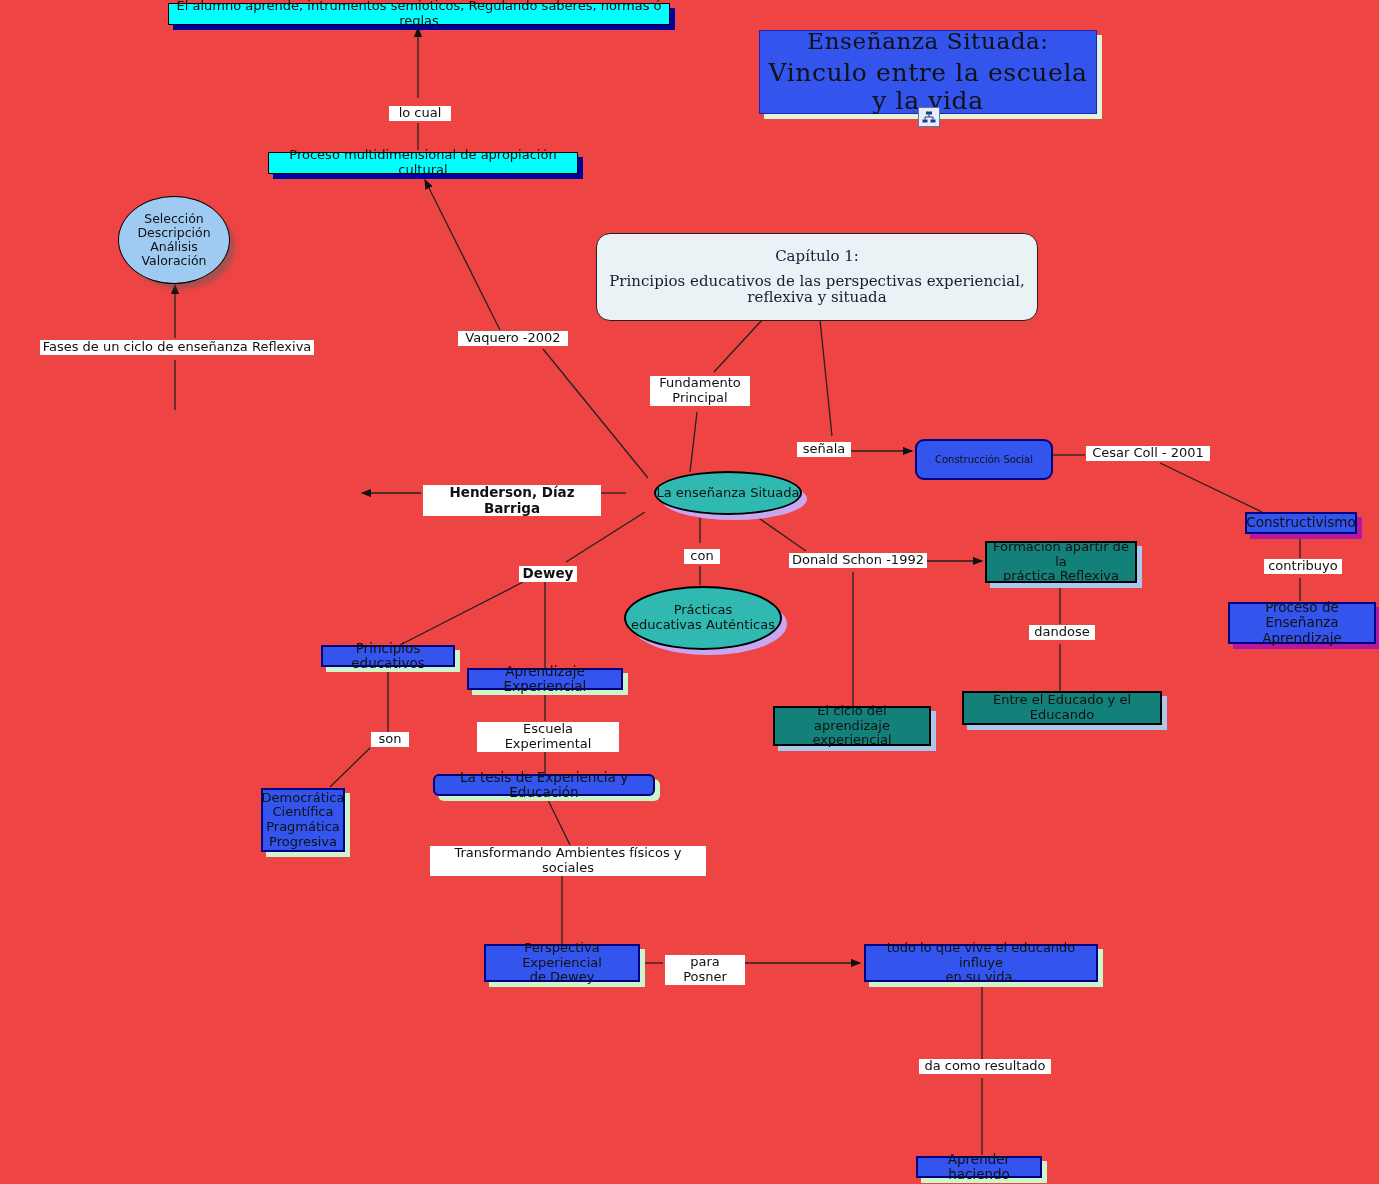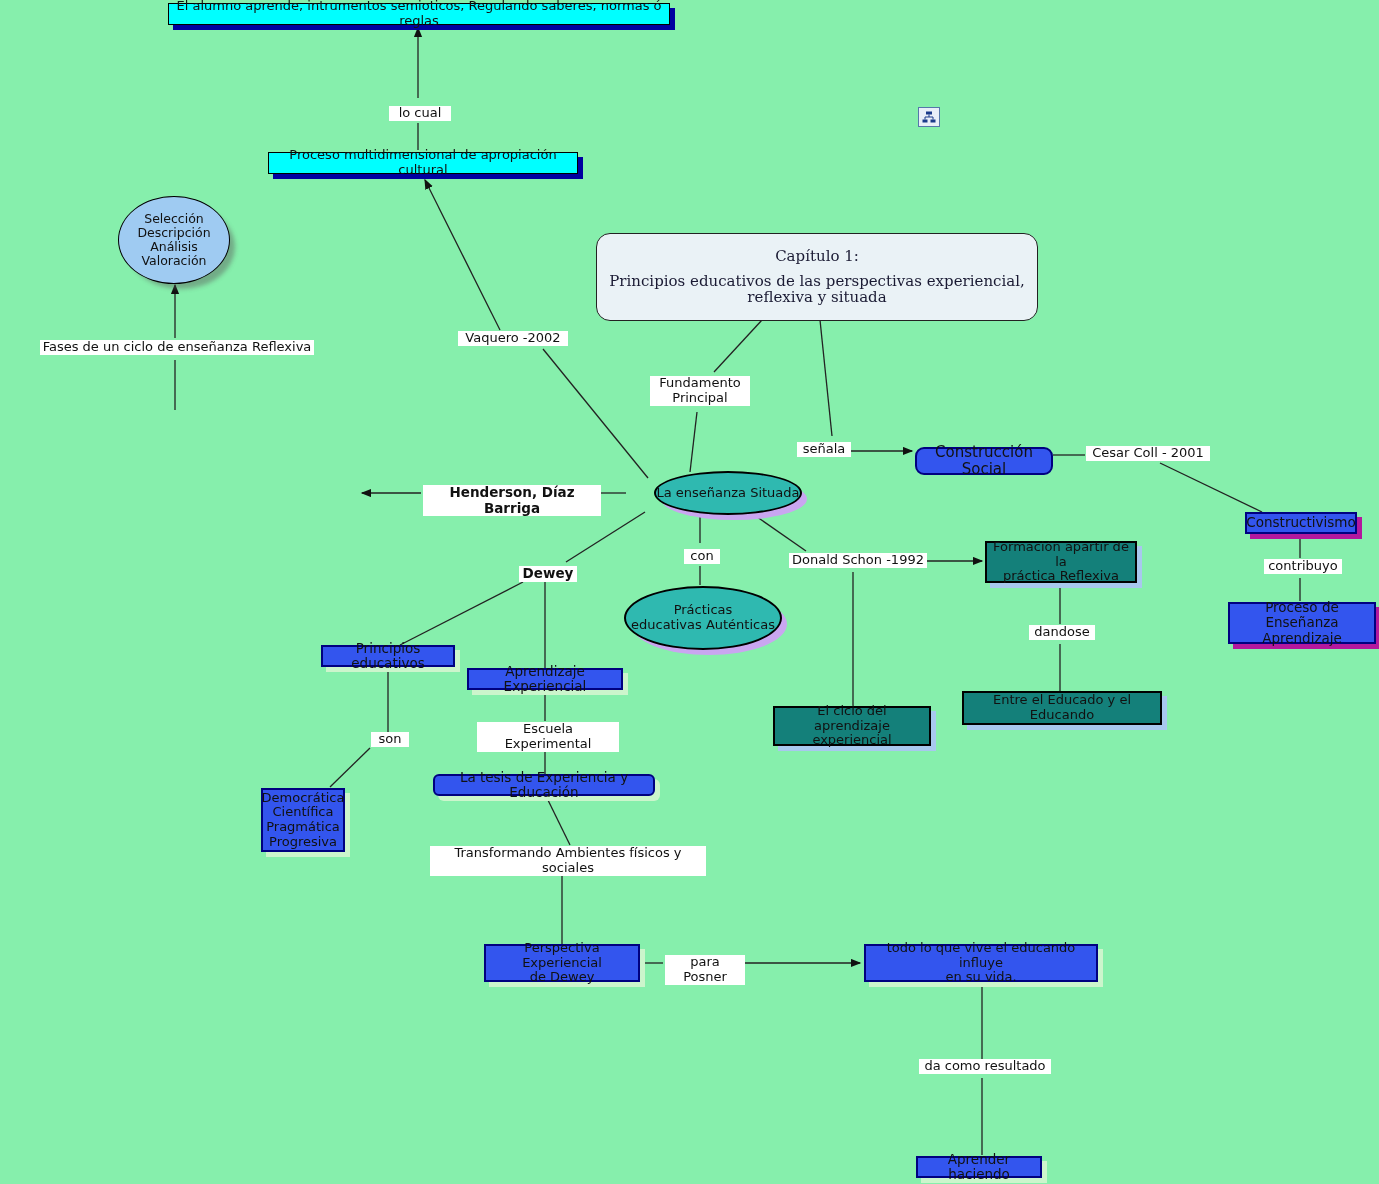--- a/index.html
+++ b/index.html
@@ -7,21 +7,21 @@
     padding: 0;
     background: #ffffff;
   }
   body {
     font-family: "DejaVu Sans", "Liberation Sans", sans-serif;
   }
   #canvas {
     position: relative;
     width: 1379px;
     height: 1184px;
-    background: #86efac;
+    background: #ef4444;
     overflow: hidden;
   }
   #edges {
     position: absolute;
     left: 0; top: 0;
     width: 1379px;
     height: 1184px;
     pointer-events: none;
   }
 
@@ -210,20 +210,24 @@
       <line x1="641" y1="963" x2="663" y2="963"></line>
       <line x1="742" y1="963" x2="860" y2="963" marker-end="url(#arrow)"></line>
 
       <line x1="982" y1="984" x2="982" y2="1059"></line>
       <line x1="982" y1="1078" x2="982" y2="1155"></line>
     </g>
   </svg>
 
   <div class="node rect cyan" style="left:168px; top:3px; width:502px; height:22px; font-size:13px;">El alumno aprende, intrumentos semioticos, Regulando saberes, normas ó reglas</div>
 
+  <div class="node title-box" style="left:759px; top:30px; width:338px; height:84px;">
+    <div class="title-line-1">Enseñanza Situada:</div>
+    <div class="title-line-2">Vinculo entre la escuela y la vida</div>
+  </div>
   <div class="cmap-glyph" style="left:918px; top:107px;">
     <svg width="14" height="13" viewBox="0 0 14 13">
       <rect x="4" y="0.5" width="6" height="3" fill="#1a3a8a"></rect>
       <rect x="0.5" y="8.5" width="5" height="3" fill="#1a3a8a"></rect>
       <rect x="8.5" y="8.5" width="5" height="3" fill="#1a3a8a"></rect>
       <path d="M7 3.5 L7 6 M3 8.5 L3 6 L11 6 L11 8.5" stroke="#1a3a8a" stroke-width="1" fill="none"></path>
     </svg>
   </div>
 
   <div class="node rect cyan" style="left:268px; top:152px; width:310px; height:22px; font-size:13px;">Proceso multidimensional de apropiación cultural</div>
@@ -237,21 +241,21 @@
     <div class="c1">Capítulo 1:</div>
     <div class="c2">Principios educativos de las perspectivas experiencial, reflexiva y situada</div>
   </div>
 
 
   <div class="node ellipse ell-teal" style="left:626px; top:471px; width:148px; height:44px; font-size:13px;margin-left:28px;">La enseñanza Situada</div>
 
   <div class="node ellipse ell-teal" style="left:624px; top:586px; width:158px; height:64px; font-size:13px; flex-direction:column;">Prácticas
 educativas Auténticas</div>
 
-  <div class="node blue-round" style="left:915px; top:439px; width:138px; height:28px; font-size:15px;margin-top:8px;">Construcción Social</div>
+  <div class="node blue-round" style="left:915px; top:439px; width:138px; height:41px; font-size:10px;">Construcción Social</div>
 
   <div class="node rect blue-magenta" style="left:1245px; top:512px; width:112px; height:22px; font-size:13.5px;">Constructivismo</div>
 
   <div class="node rect blue-magenta" style="left:1228px; top:602px; width:148px; height:42px; font-size:13.5px; flex-direction:column;">Proceso de Enseñanza
 Aprendizaje</div>
 
   <div class="node rect teal" style="left:985px; top:541px; width:152px; height:42px; font-size:13px; flex-direction:column;">Formación apartir de la
 práctica Reflexiva</div>
 
   <div class="node rect teal" style="left:962px; top:691px; width:200px; height:34px; font-size:13px;">Entre el Educado y el Educando</div>

